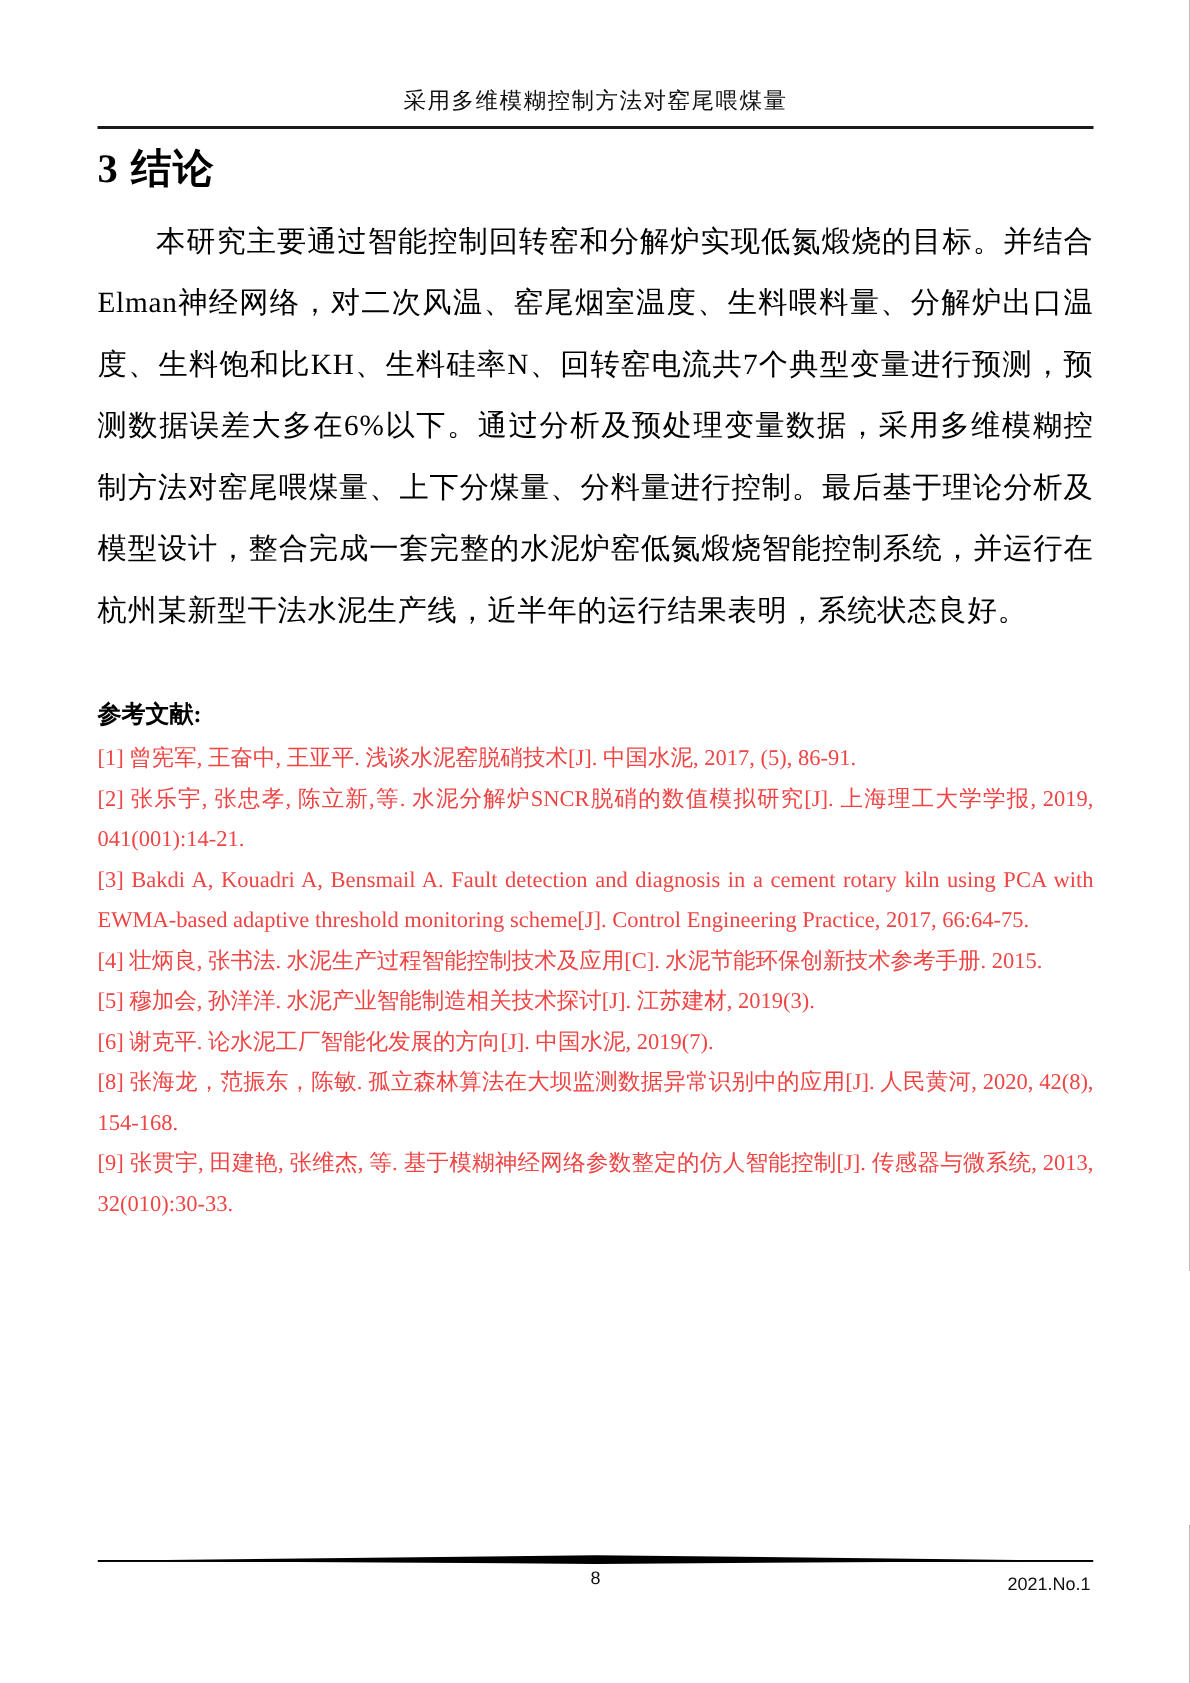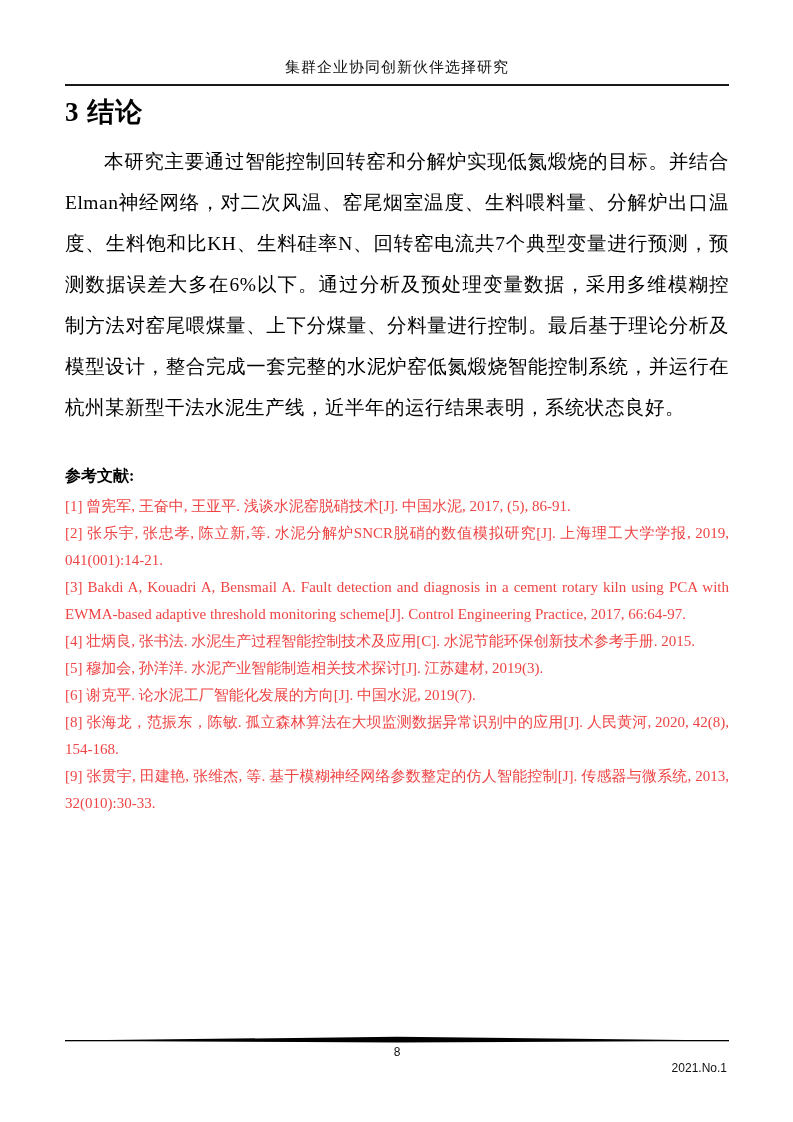--- a/index.html
+++ b/index.html
@@ -74,43 +74,43 @@
     color: #111;
   }
   .footer-page {
     position: absolute;
     left: 0; right: 0;
     text-align: center;
   }
   .footer-issue {
     position: absolute;
     right: 2px;
-    top: 16px;
+    top: 4px;
   }
 </style>
 </head>
 <body>
 
 <div class="page">
   <div class="content">
 
-    <div class="running-title">集群企业协同创新伙伴选择研究</div>
+    <div class="running-title">采用多维模糊控制方法对窑尾喂煤量</div>
 
     <div class="header-rule"></div>
 
     <h1 class="section-heading">3 结论</h1>
 
     <p class="body-paragraph">本研究主要通过智能控制回转窑和分解炉实现低氮煅烧的目标。并结合Elman神经网络，对二次风温、窑尾烟室温度、生料喂料量、分解炉出口温度、生料饱和比KH、生料硅率N、回转窑电流共7个典型变量进行预测，预测数据误差大多在6%以下。通过分析及预处理变量数据，采用多维模糊控制方法对窑尾喂煤量、上下分煤量、分料量进行控制。最后基于理论分析及模型设计，整合完成一套完整的水泥炉窑低氮煅烧智能控制系统，并运行在杭州某新型干法水泥生产线，近半年的运行结果表明，系统状态良好。</p>
 
     <div class="ref-heading">参考文献:</div>
 
     <div class="ref-list">
       <div class="ref-item">[1] 曾宪军, 王奋中, 王亚平. 浅谈水泥窑脱硝技术[J]. 中国水泥, 2017, (5), 86-91.</div>
       <div class="ref-item">[2] 张乐宇, 张忠孝, 陈立新,等. 水泥分解炉SNCR脱硝的数值模拟研究[J]. 上海理工大学学报, 2019, 041(001):14-21.</div>
-      <div class="ref-item">[3] Bakdi A,  Kouadri A,  Bensmail A. Fault detection and diagnosis in a cement rotary kiln using PCA with EWMA-based adaptive threshold monitoring scheme[J]. Control Engineering Practice, 2017, 66:64-97.</div>
+      <div class="ref-item">[3] Bakdi A,  Kouadri A,  Bensmail A. Fault detection and diagnosis in a cement rotary kiln using PCA with EWMA-based adaptive threshold monitoring scheme[J]. Control Engineering Practice, 2017, 66:64-75.</div>
       <div class="ref-item">[4] 壮炳良, 张书法. 水泥生产过程智能控制技术及应用[C]. 水泥节能环保创新技术参考手册. 2015.</div>
       <div class="ref-item">[5] 穆加会, 孙洋洋. 水泥产业智能制造相关技术探讨[J]. 江苏建材, 2019(3).</div>
       <div class="ref-item">[6] 谢克平. 论水泥工厂智能化发展的方向[J]. 中国水泥, 2019(7).</div>
       <div class="ref-item">[8] 张海龙，范振东，陈敏. 孤立森林算法在大坝监测数据异常识别中的应用[J]. 人民黄河, 2020, 42(8), 154-168.</div>
       <div class="ref-item">[9] 张贯宇, 田建艳, 张维杰, 等. 基于模糊神经网络参数整定的仿人智能控制[J]. 传感器与微系统, 2013, 32(010):30-33.</div>
     </div>
   </div>
 
   <div class="footer">
     <svg class="footer-rule-svg" viewBox="0 0 664 9" preserveAspectRatio="none">

